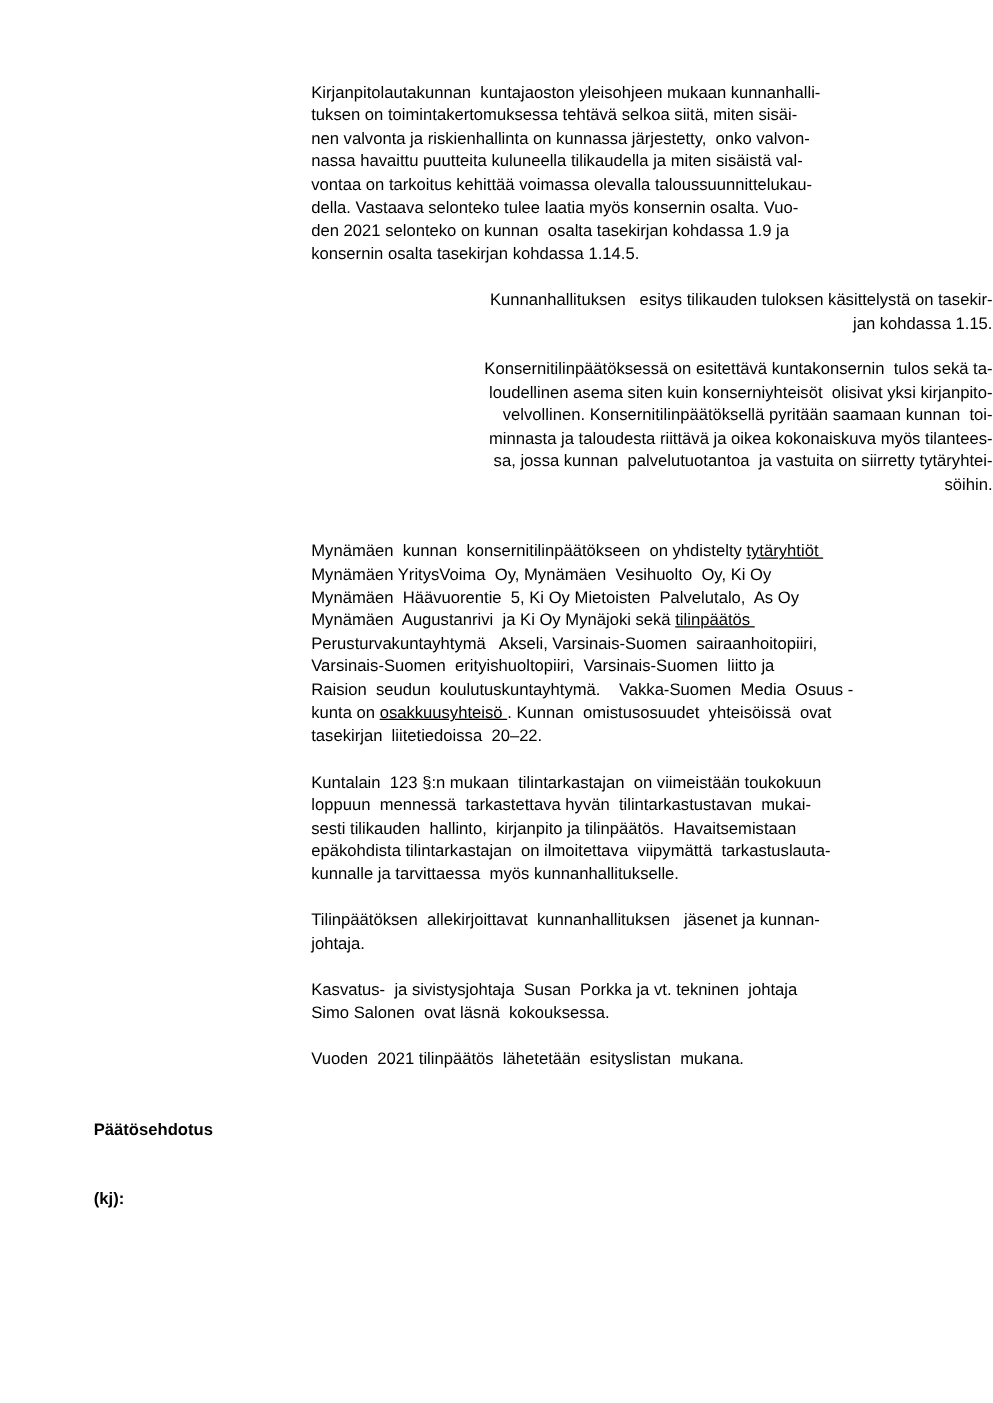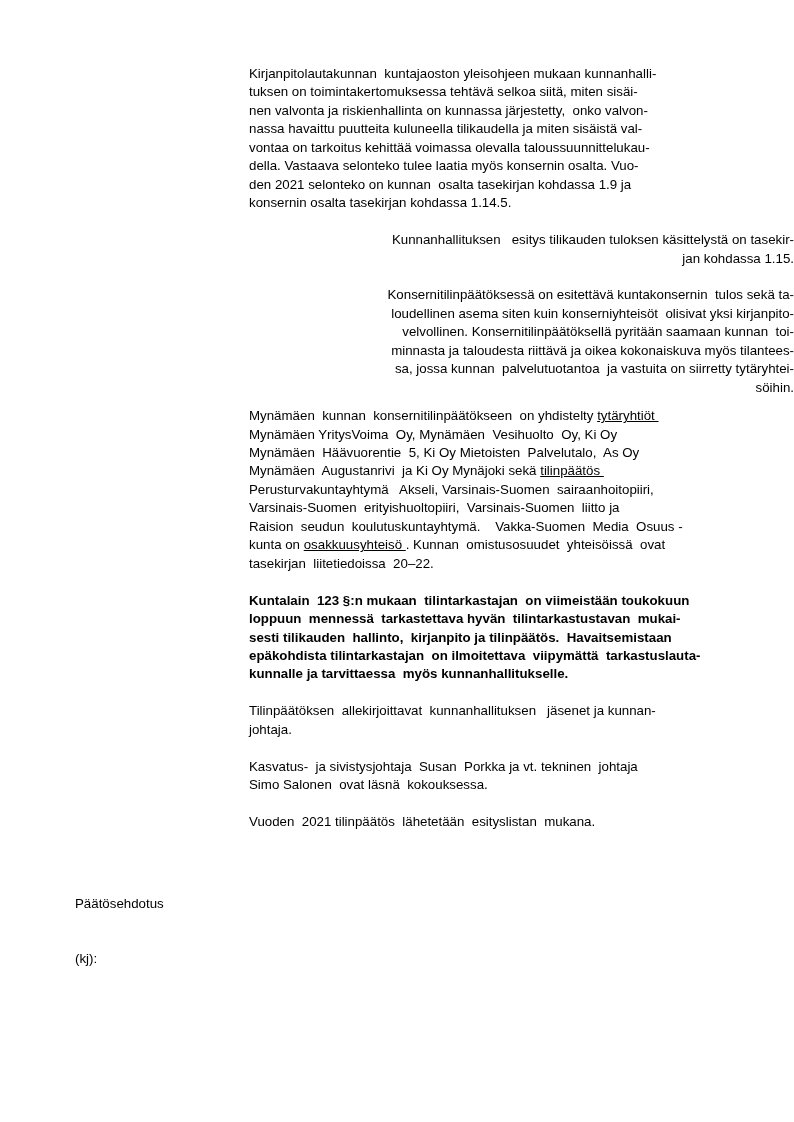--- a/index.html
+++ b/index.html
@@ -16,20 +16,21 @@
     font-family: "Liberation Sans", "DejaVu Sans", sans-serif;
     font-size: 13.3px;
     line-height: 18.45px;
     overflow: hidden;
   }
   .label-col {
     position: absolute;
     left: 75px;
     top: 858px;
     white-space: pre;
+    font-weight: bold;
   }
   .content {
     position: absolute;
     left: 249px;
     top: 65px;
     width: 545px;
     white-space: pre;
   }
   .para {
     margin: 0;
@@ -52,28 +53,28 @@
 nassa havaittu puutteita kuluneella tilikaudella ja miten sisäistä val-
 vontaa on tarkoitus kehittää voimassa olevalla taloussuunnittelukau-
 della. Vastaava selonteko tulee laatia myös konsernin osalta. Vuo-
 den 2021 selonteko on kunnan  osalta tasekirjan kohdassa 1.9 ja
 konsernin osalta tasekirjan kohdassa 1.14.5.</span></div><div class="para" style="margin-top: 18.45px; text-align: right;"><span>Kunnanhallituksen   esitys tilikauden tuloksen käsittelystä on tasekir-
 jan kohdassa 1.15.</span></div><div class="para" style="margin-top: 18.45px; text-align: right;"><span>Konsernitilinpäätöksessä on esitettävä kuntakonsernin  tulos sekä ta-
 loudellinen asema siten kuin konserniyhteisöt  olisivat yksi kirjanpito-
 velvollinen. Konsernitilinpäätöksellä pyritään saamaan kunnan  toi-
 minnasta ja taloudesta riittävä ja oikea kokonaiskuva myös tilantees-
 sa, jossa kunnan  palvelutuotantoa  ja vastuita on siirretty tytäryhtei-
-söihin.</span></div><div class="para" style="margin-top: 10px;"><span>Mynämäen  kunnan  konsernitilinpäätökseen  on yhdistelty </span><span class="u">tytäryhtiöt </span><span>
+söihin.</span></div><div class="para" style="margin-top: 35px;"><span>Mynämäen  kunnan  konsernitilinpäätökseen  on yhdistelty </span><span class="u">tytäryhtiöt </span><span>
 Mynämäen YritysVoima  Oy, Mynämäen  Vesihuolto  Oy, Ki Oy
 Mynämäen  Häävuorentie  5, Ki Oy Mietoisten  Palvelutalo,  As Oy
 Mynämäen  Augustanrivi  ja Ki Oy Mynäjoki sekä </span><span class="u">tilinpäätös </span><span>
 Perusturvakuntayhtymä   Akseli, Varsinais-Suomen  sairaanhoitopiiri,
 Varsinais-Suomen  erityishuoltopiiri,  Varsinais-Suomen  liitto ja
 Raision  seudun  koulutuskuntayhtymä.    Vakka-Suomen  Media  Osuus -
 kunta on </span><span class="u">osakkuusyhteisö </span><span>. Kunnan  omistusosuudet  yhteisöissä  ovat
-tasekirjan  liitetiedoissa  20–22.</span></div><div class="para" style="margin-top: 18.45px; font-weight: bold;"><span>Kuntalain  123 §:n mukaan  tilintarkastajan  on viimeistään toukokuun
+tasekirjan  liitetiedoissa  20–22.</span></div><div class="para" style="margin-top: 18.45px;"><span>Kuntalain  123 §:n mukaan  tilintarkastajan  on viimeistään toukokuun
 loppuun  mennessä  tarkastettava hyvän  tilintarkastustavan  mukai-
 sesti tilikauden  hallinto,  kirjanpito ja tilinpäätös.  Havaitsemistaan
 epäkohdista tilintarkastajan  on ilmoitettava  viipymättä  tarkastuslauta-
 kunnalle ja tarvittaessa  myös kunnanhallitukselle.</span></div><div class="para" style="margin-top: 18.45px;"><span>Tilinpäätöksen  allekirjoittavat  kunnanhallituksen   jäsenet ja kunnan-
 johtaja.</span></div><div class="para" style="margin-top: 18.45px;"><span>Kasvatus-  ja sivistysjohtaja  Susan  Porkka ja vt. tekninen  johtaja
 Simo Salonen  ovat läsnä  kokouksessa.</span></div><div class="para" style="margin-top: 18.45px;"><span>Vuoden  2021 tilinpäätös  lähetetään  esityslistan  mukana.</span></div></div>
 </div>
 
 </body></html>

